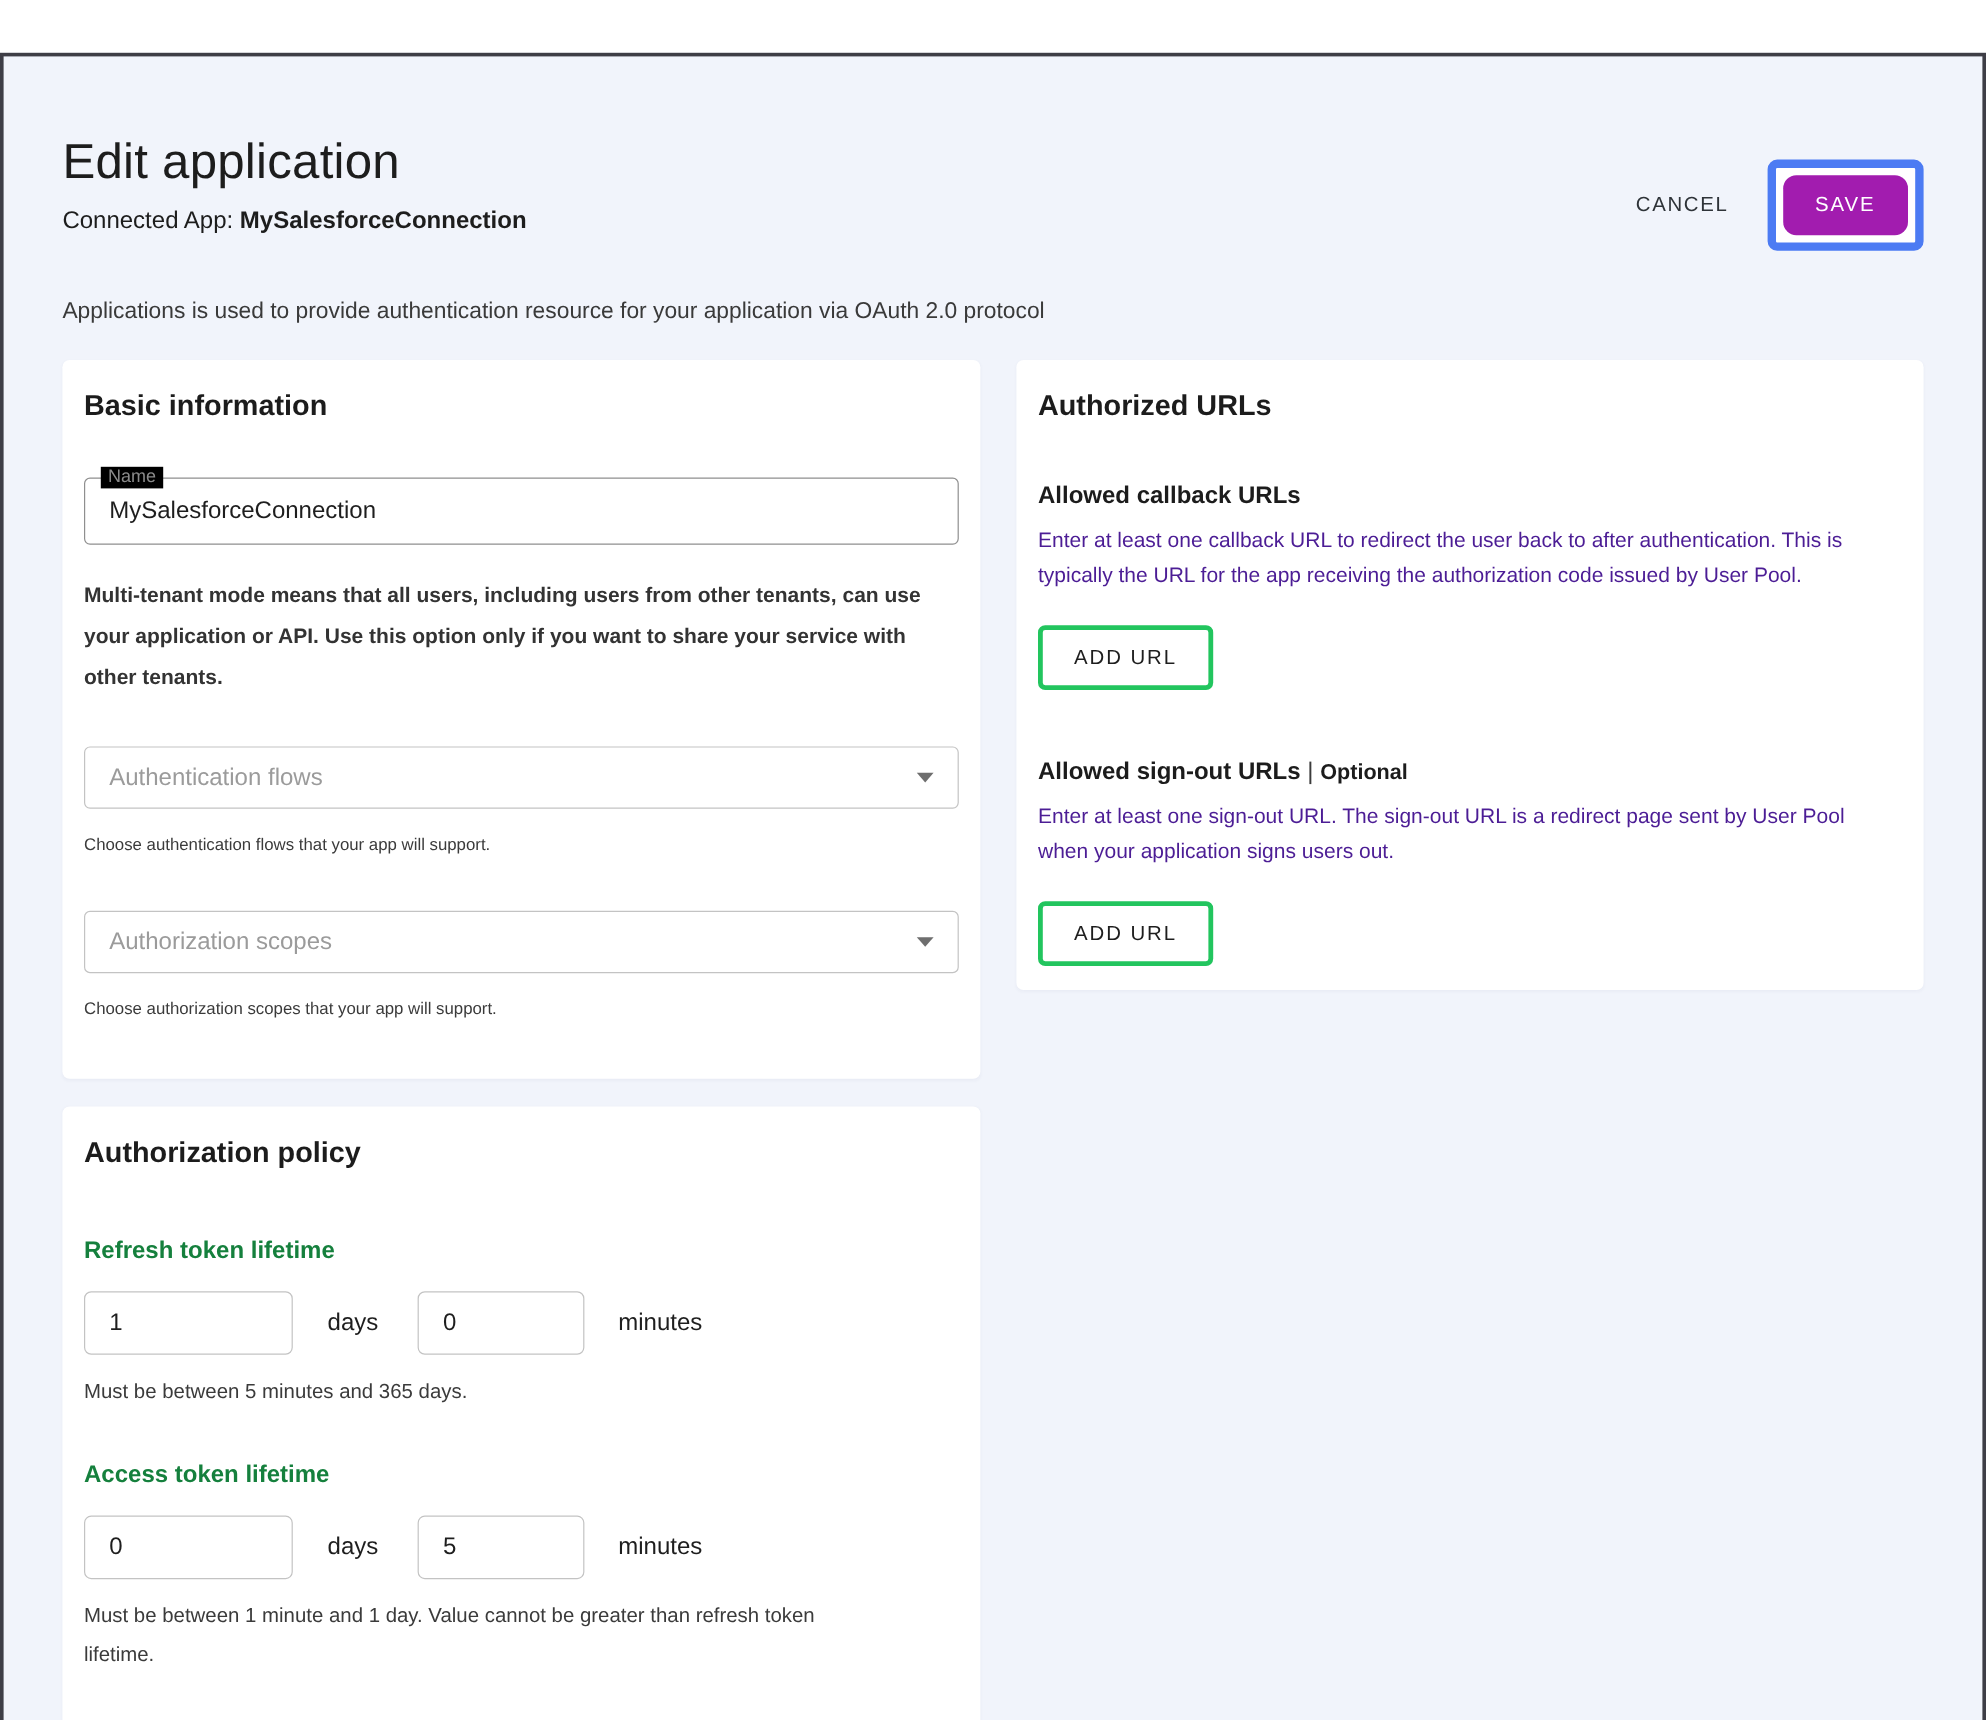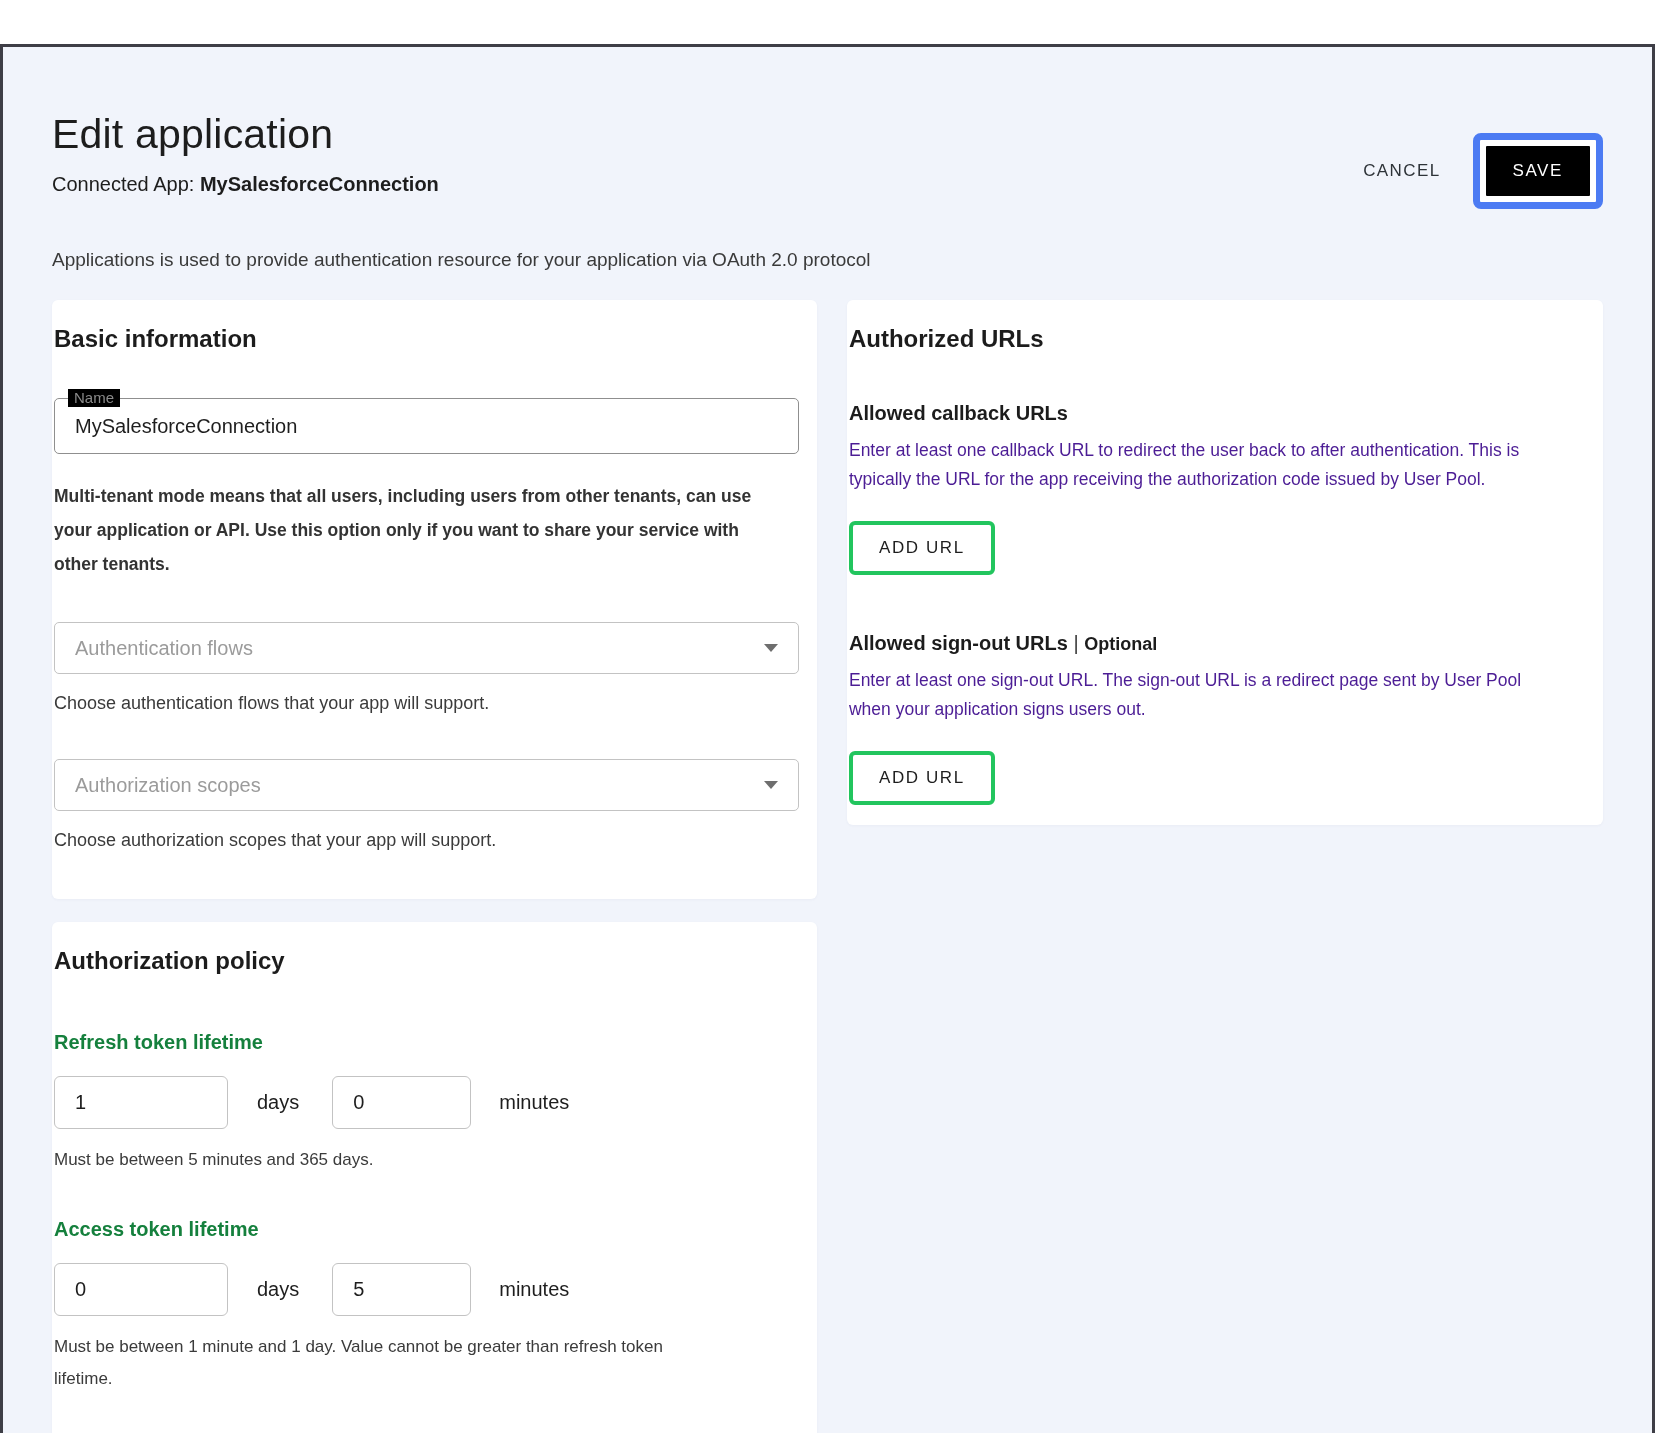--- a/index.html
+++ b/index.html
@@ -55,24 +55,24 @@
   }
   .save-ring {
     border: 7px solid #4C7BF3;
     background: #FFFFFF;
     padding: 6px;
     border-radius: 8px;
     display: inline-block;
   }
   .save-button {
     display: block;
-    background: #000000;
+    background: #a21caf;
     color: #FFFFFF;
     border: none;
-    border-radius: 1px;
+    border-radius: 11px;
     padding: 15px 27px;
     font-family: inherit;
     font-size: 17px;
     font-weight: 500;
     letter-spacing: 1.6px;
     cursor: pointer;
   }
 
   .page-description {
     font-size: 19px;
@@ -91,21 +91,21 @@
     width: 769px;
     display: flex;
     flex-direction: column;
     gap: 23px;
   }
   .col-right { width: 760px; }
 
   .card {
     background: #FFFFFF;
     border-radius: 6px;
-    padding: 25px 18px 44px 2px;
+    padding: 25px 18px 44px 18px;
     box-shadow: 0 1px 3px rgba(40,60,110,0.04);
   }
   .card-title {
     font-size: 24px;
     font-weight: 700;
     color: #1C1C1C;
     margin: 0;
   }
 
   
@@ -184,21 +184,21 @@
     font-size: 20px;
     color: #9B9B9B;
   }
   .caret-down {
     width: 0; height: 0;
     border-left: 7px solid transparent;
     border-right: 7px solid transparent;
     border-top: 8px solid #6E6E6E;
   }
   .field-hint {
-    font-size: 18px;
+    font-size: 14px;
     color: #3B3B3B;
     margin: 14px 0 0 0;
     line-height: 30px;
   }
 
   
   .sub-label {
     font-size: 20px;
     font-weight: 700;
     color: #15803d;

